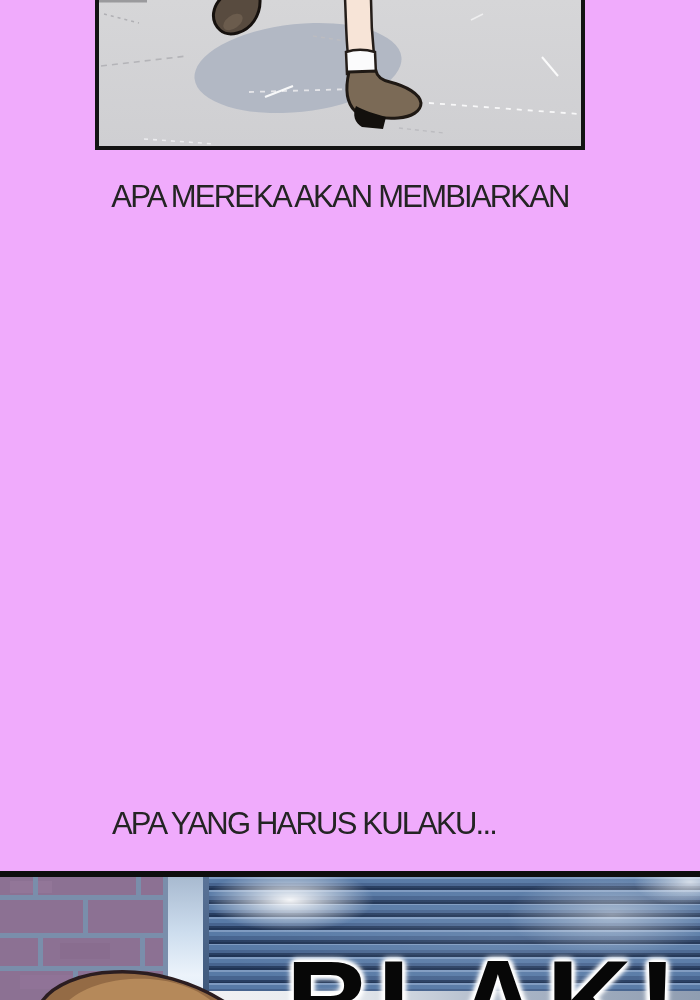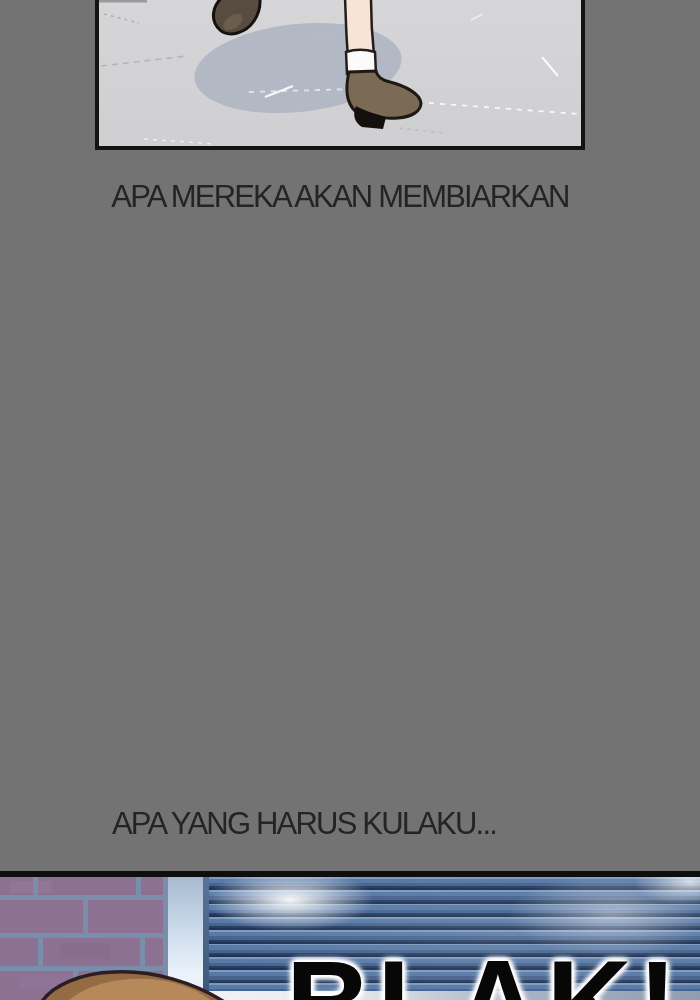--- a/index.html
+++ b/index.html
@@ -1,17 +1,17 @@
 <!DOCTYPE html>
 <html><head>
 <meta charset="utf-8">
 <style>
   html,body{margin:0;padding:0;background:#ffffff;}
   .page{
-    position:relative;width:700px;height:1000px;background:#737373;
+    position:relative;width:700px;height:1000px;background:#f0abfc;
     overflow:hidden;font-family:"Liberation Sans",sans-serif;
   }
   
   .top-panel{
     position:absolute;left:95px;top:0;width:490px;height:150px;
     box-sizing:border-box;border:solid #131313;border-width:0 4px 4px 4px;
     background:#d3d3d5;overflow:hidden;
   }
   .top-panel svg{display:block;}
   

